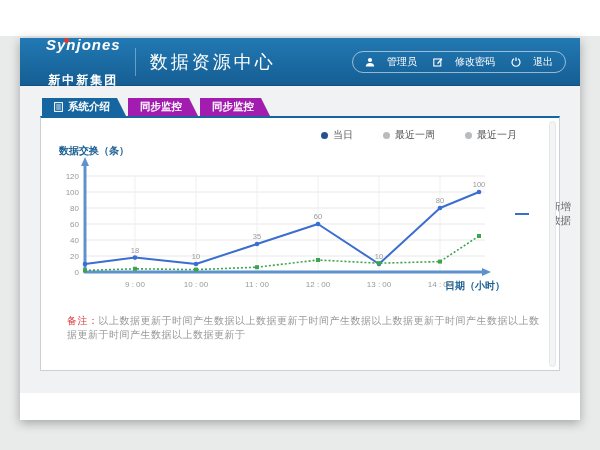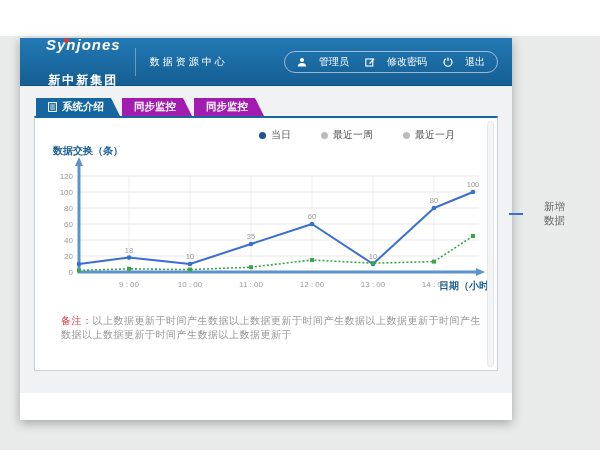--- a/index.html
+++ b/index.html
@@ -1,44 +1,44 @@
 <!DOCTYPE html>
 <html><head>
 <meta charset="utf-8">
 <style>
   * { margin:0; padding:0; box-sizing:border-box; }
   html,body { width:600px; height:450px; overflow:hidden;
     font-family:"Liberation Sans","DejaVu Sans",sans-serif; background:#ffffff; }
   .page-gray { position:absolute; left:0; right:0; top:36px; bottom:0; background:#e9ebeb; }
-  .app { position:absolute; left:20px; top:38px; width:492px; height:382px;
+  .app { position:absolute; left:20px; top:38px; width:560px; height:382px;
     background:#fff; box-shadow:0 3px 10px rgba(0,0,0,.3); }
 
   
   .header { height:48px; background:linear-gradient(#2279b3,#155e94);
     border-bottom:1px solid #11517f; display:flex; align-items:center; padding:0 14px 0 26px; }
   .logo { text-align:center; color:#fff; position:relative; cursor:pointer; }
   .logo-en { font-size:15px; font-weight:bold; font-style:italic; letter-spacing:1px; line-height:15px; display:block; }
   .logo-dot { position:absolute; top:1px; left:18px; width:5px; height:5px; border-radius:50%; background:#e23b2e; }
   .logo-cn { font-size:12px; font-weight:bold; letter-spacing:2px; line-height:14px; display:block;margin-top:21px; }
   .h-divider { width:1px; height:28px; background:rgba(255,255,255,.35); margin:0 14px; }
-  .app-title { color:#fff; font-size:10px; letter-spacing:3px; }
+  .app-title { color:#fff; font-size:18px; letter-spacing:3px; }
   .h-spacer { flex:1; }
   .btn-group { border:1px solid rgba(255,255,255,.55); border-radius:12px; height:22px;
     display:flex; align-items:center; padding:0 12px; gap:16px; }
   .h-btn { display:flex; align-items:center; gap:12px; color:#fff; font-size:10px; cursor:pointer; white-space:nowrap; }
   .h-btn svg { display:block; }
 
   
   .nav { height:27px; background:linear-gradient(#ffffff,#e2e2e2); border-bottom:1px solid #c6c6c6;
     display:flex; padding-left:16px; }
   .nav-item { padding:0 25px; display:flex; align-items:center; font-size:11px; font-weight:bold;
     color:#1a5f93; border-right:1px solid #d2d2d2; box-shadow:inset -1px 0 0 #fff; cursor:pointer; }
 
   
-  .content { height:307px; background:#f0f2f3; padding:12px 14px 0; }
+  .content { height:307px; background:#f0f2f3; padding:12px 20px 0; }
   .tabs { display:flex; margin-left:2px; }
   .tab { height:18px; padding:0 16px 0 12px; color:#fff; font-size:10.5px; font-weight:bold;
     display:flex; align-items:center; gap:5px; cursor:pointer;
     clip-path:polygon(0 0, calc(100% - 9px) 0, 100% 100%, 0 100%); }
   .tab.active { background:#1565a0; }
   .tab.inactive { background:#a21caf; margin-left:2px; }
   .tab svg { display:block; }
 
   .panel { background:#fff; border:1px solid #c9d1d7; border-top:2px solid #1565a0;
     height:255px; position:relative; padding:8px 16px 0 14px; }

